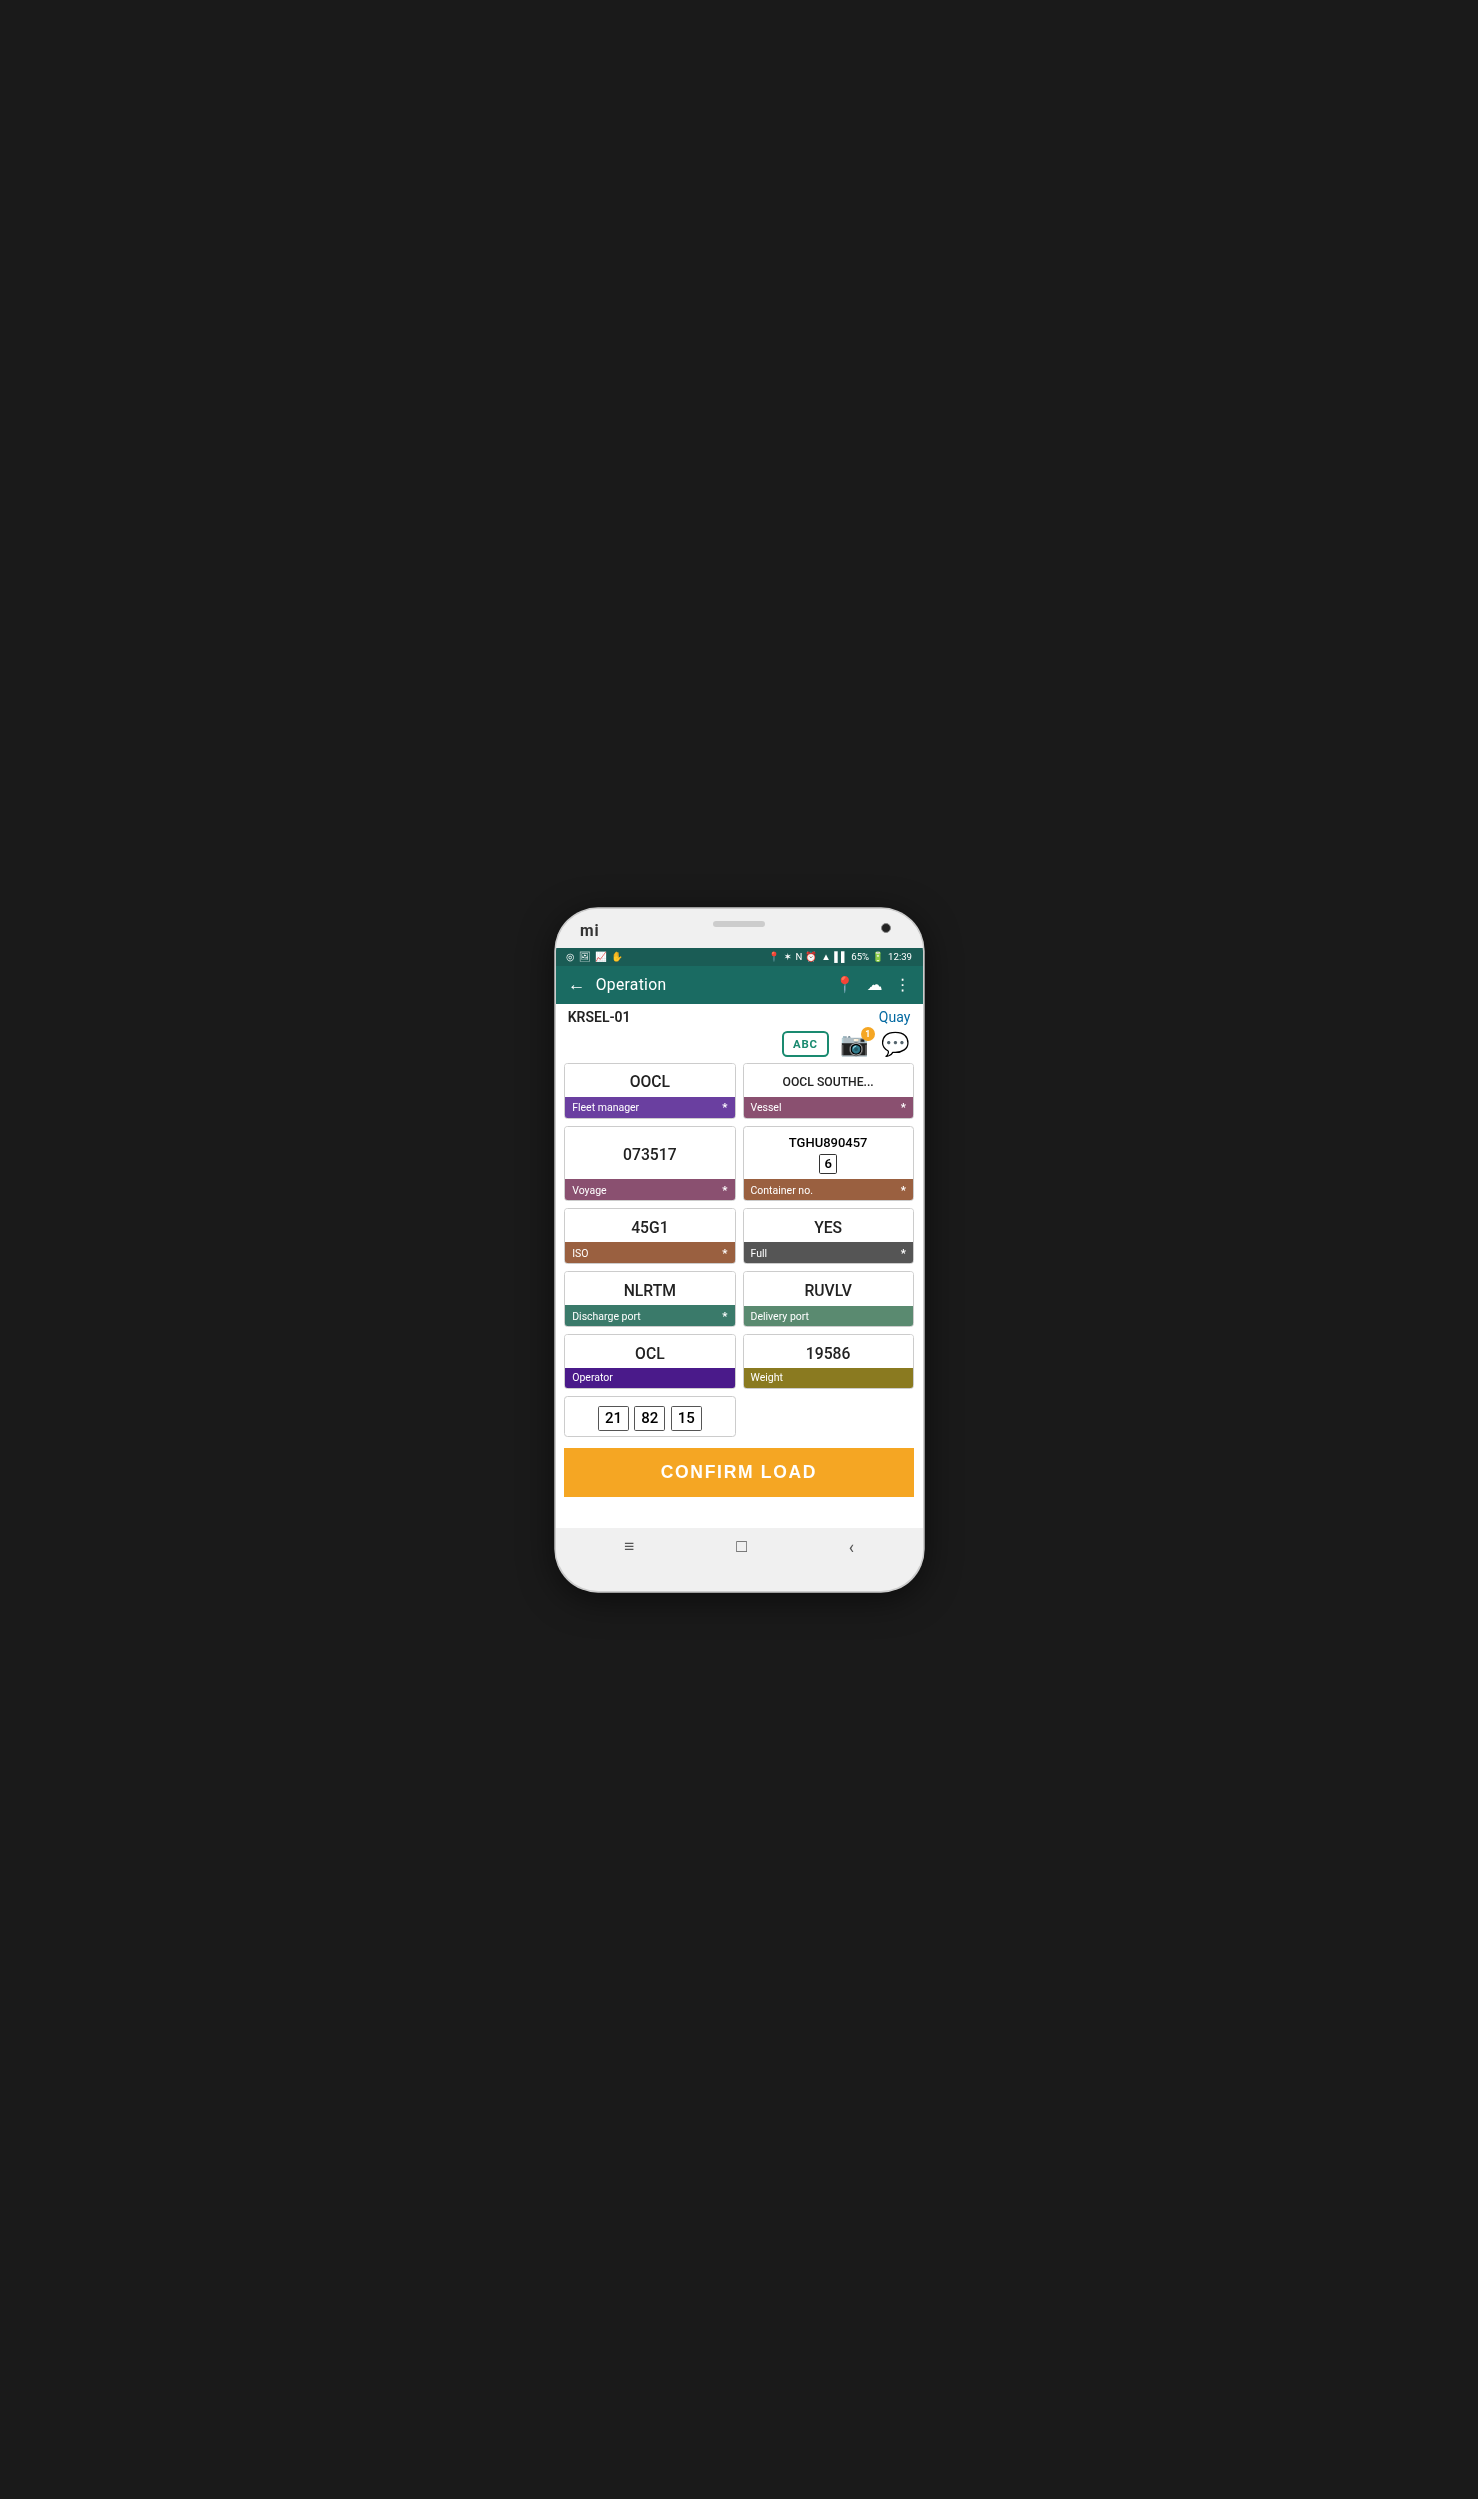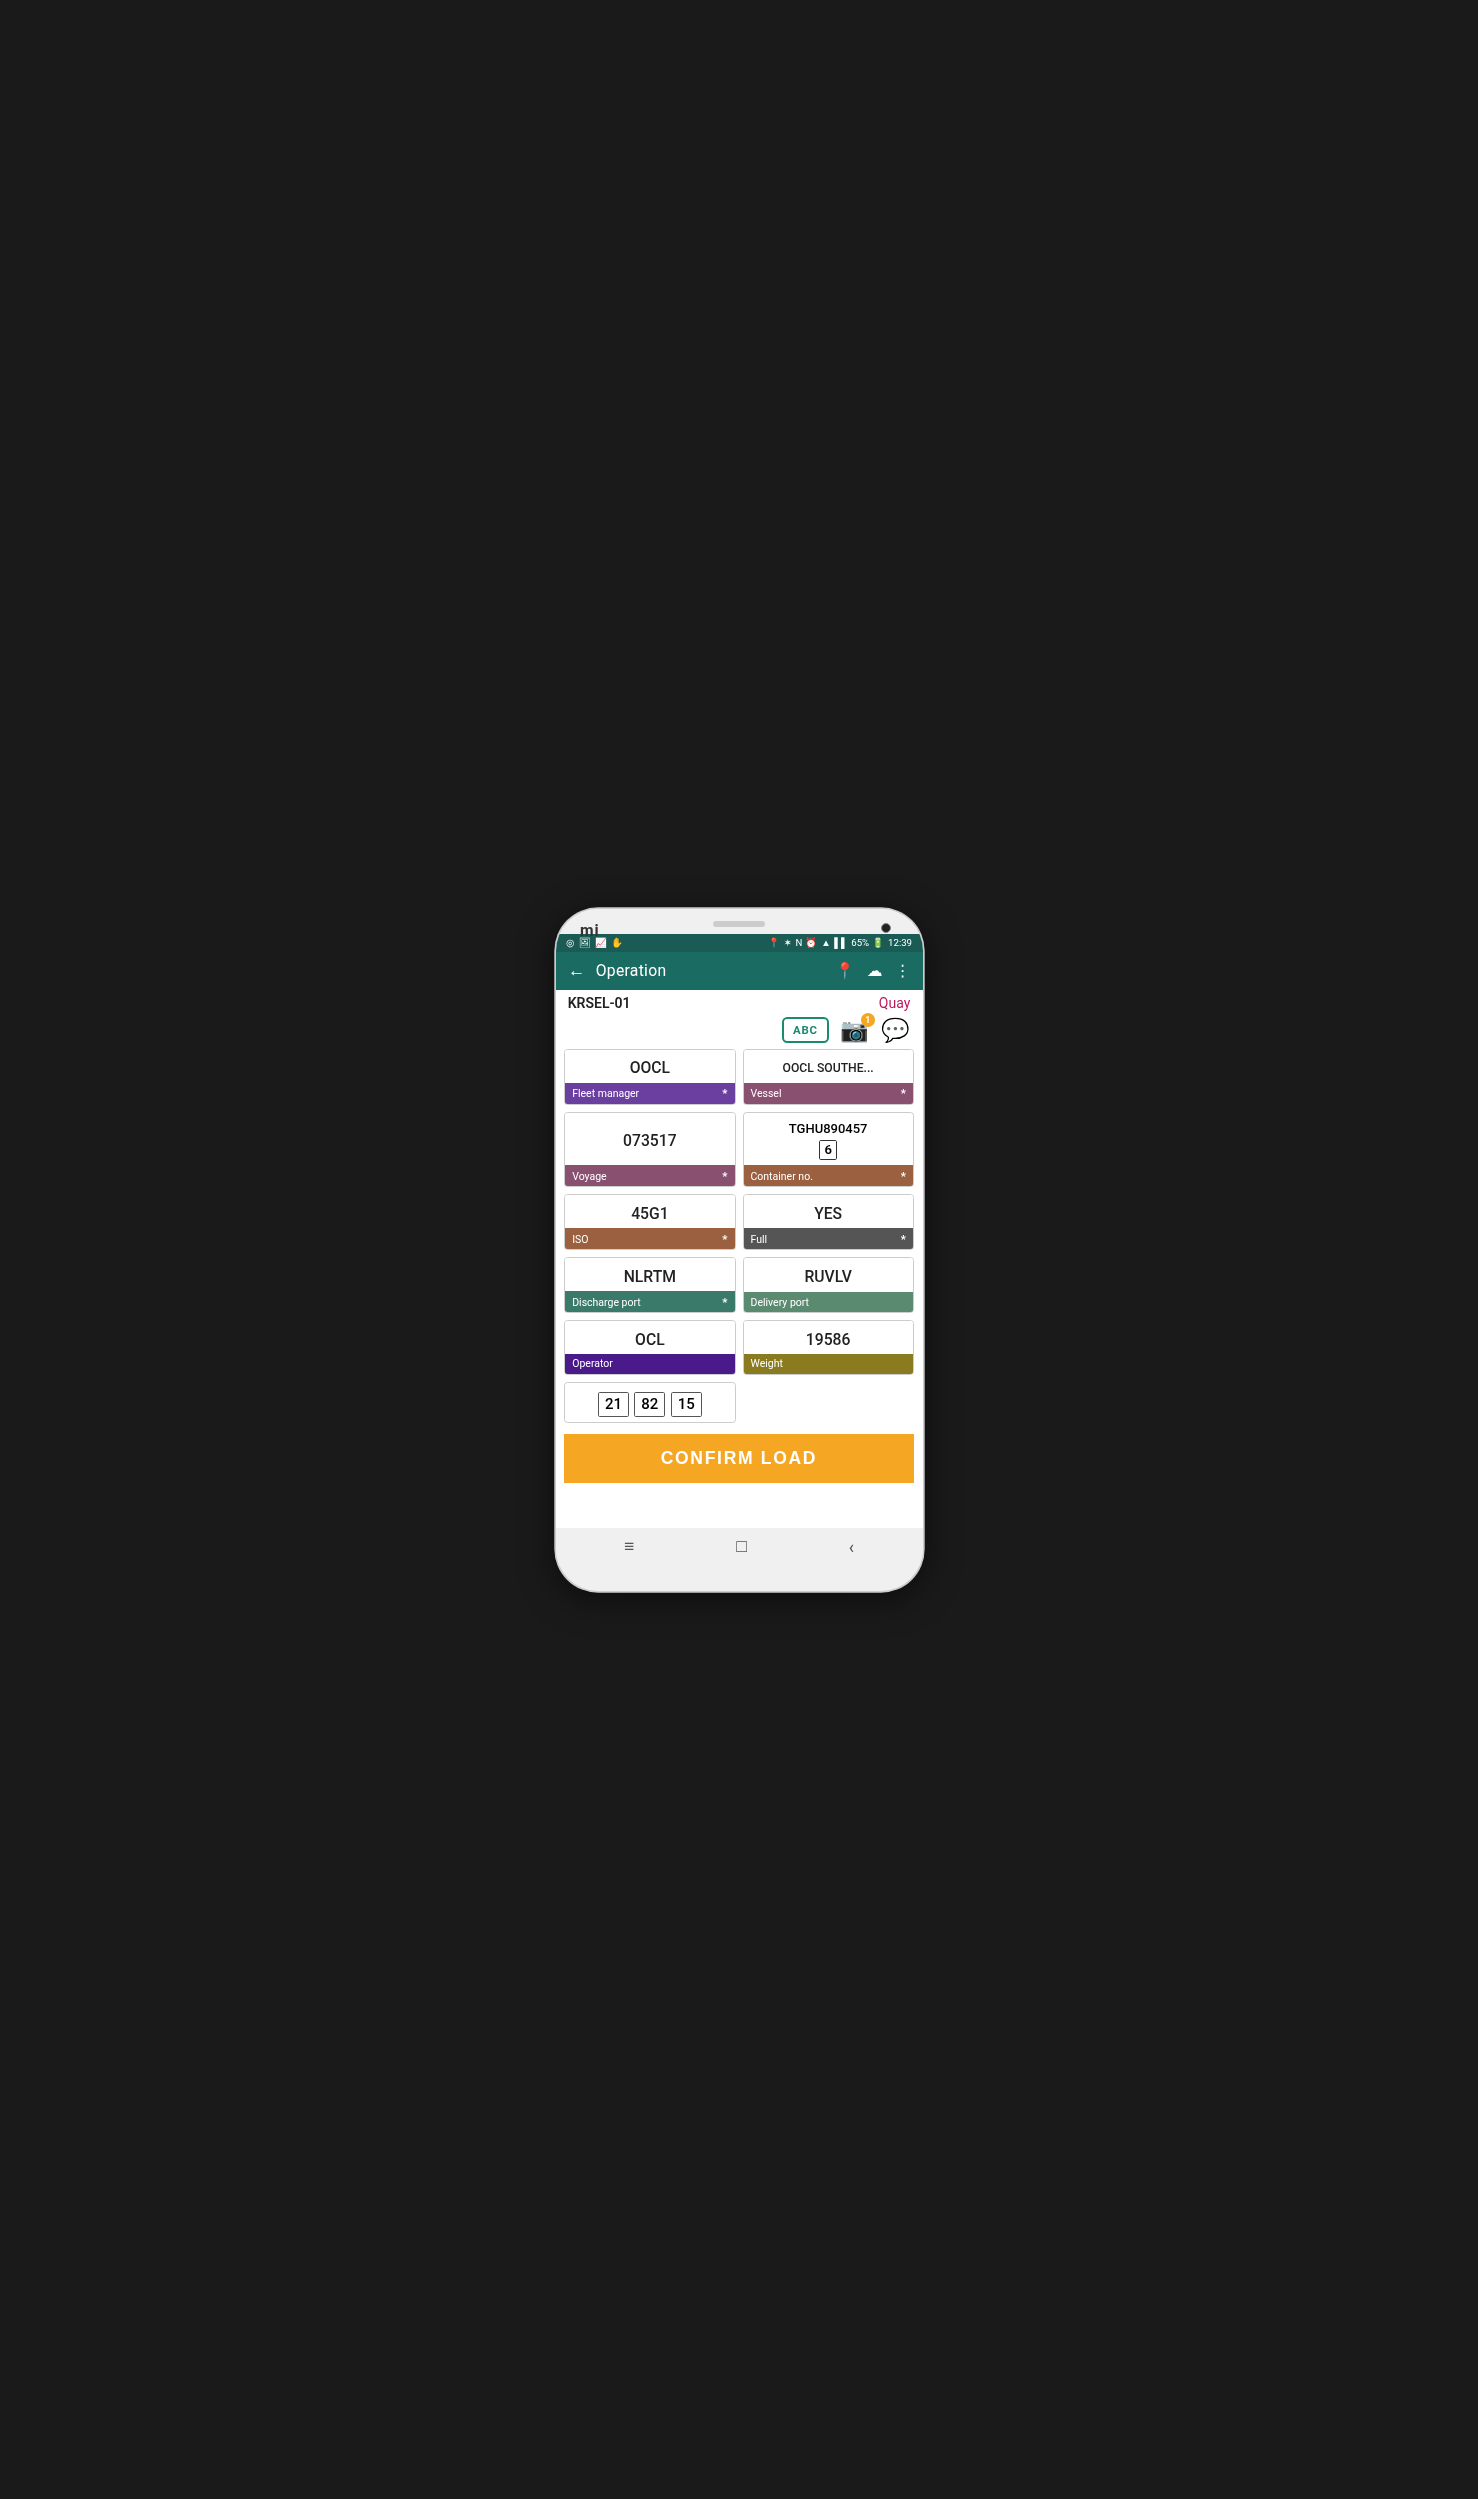--- a/index.html
+++ b/index.html
@@ -22,21 +22,21 @@
       display: flex;
       flex-direction: column;
       align-items: center;
     }
     .phone-top-bar {
       width: 100%;
       display: flex;
       justify-content: center;
       align-items: center;
       padding-top: 12.2px;
-      padding-bottom: 7px;
+      padding-bottom: 21px;
       background: #f0f0f0;
       position: relative;
       flex-shrink: 0;
     }
     .mi-logo {
       position: absolute;
       left: 24.5px;
       top: 12.2px;
       font-size: 15.7px;
       font-weight: 700;
@@ -134,21 +134,21 @@
       padding: 5.2px 12.2px 1.7px 12.2px;
     }
     .top-info-id {
       font-size: 14px;
       font-weight: 600;
       color: #222;
     }
     .top-info-quay {
       font-size: 14px;
       font-weight: 400;
-      color: #be185d;
+      color: #0369a1;
     }
     
     .action-icons-row {
       display: flex;
       justify-content: flex-end;
       padding: 3.5px 12.2px 5.2px 12.2px;
       gap: 12.2px;
       align-items: center;
     }
     .action-icon-box {

